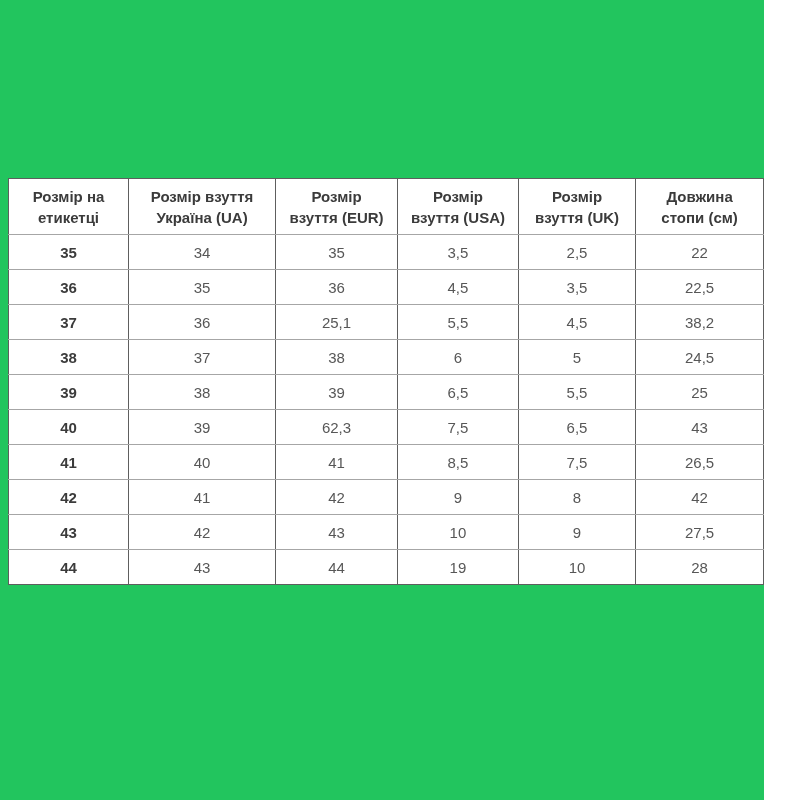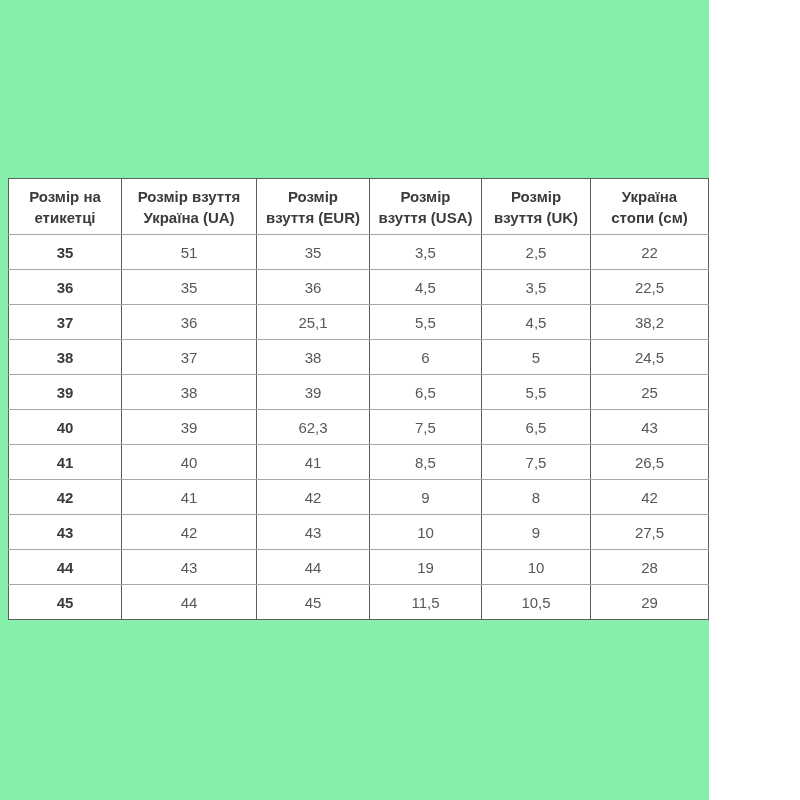--- a/index.html
+++ b/index.html
@@ -3,23 +3,23 @@
 <meta charset="utf-8">
 <style>
   html, body {
     margin: 0;
     padding: 0;
     background: #ffffff;
     font-family: "Liberation Sans", sans-serif;
   }
   .page {
     position: relative;
-    width: 709px;
+    width: 764px;
     height: 800px;
-    background: #86efac;
+    background: #22c55e;
     overflow: hidden;
   }
   table.size-table {
     position: absolute;
     left: 8px;
     top: 178px;
     border-collapse: collapse;
     table-layout: fixed;
     background: #ffffff;
   }
@@ -86,29 +86,29 @@
         </th>
         <th>
           <span class="hl">Розмір</span>
           <span class="hl">взуття (USA)</span>
         </th>
         <th>
           <span class="hl">Розмір</span>
           <span class="hl">взуття (UK)</span>
         </th>
         <th>
-          <span class="hl">Україна</span>
+          <span class="hl">Довжина</span>
           <span class="hl">стопи (см)</span>
         </th>
       </tr>
     </thead>
     <tbody>
         <tr>
           <td class="row-label">35</td>
-          <td>51</td>
+          <td>34</td>
           <td>35</td>
           <td>3,5</td>
           <td>2,5</td>
           <td>22</td>
         </tr>
         <tr>
           <td class="row-label">36</td>
           <td>35</td>
           <td>36</td>
           <td>4,5</td>
@@ -172,23 +172,15 @@
           <td>27,5</td>
         </tr>
         <tr>
           <td class="row-label">44</td>
           <td>43</td>
           <td>44</td>
           <td>19</td>
           <td>10</td>
           <td>28</td>
         </tr>
-        <tr>
-          <td class="row-label">45</td>
-          <td>44</td>
-          <td>45</td>
-          <td>11,5</td>
-          <td>10,5</td>
-          <td>29</td>
-        </tr>
       </tbody>
   </table>
 </div>
 
 </body></html>

